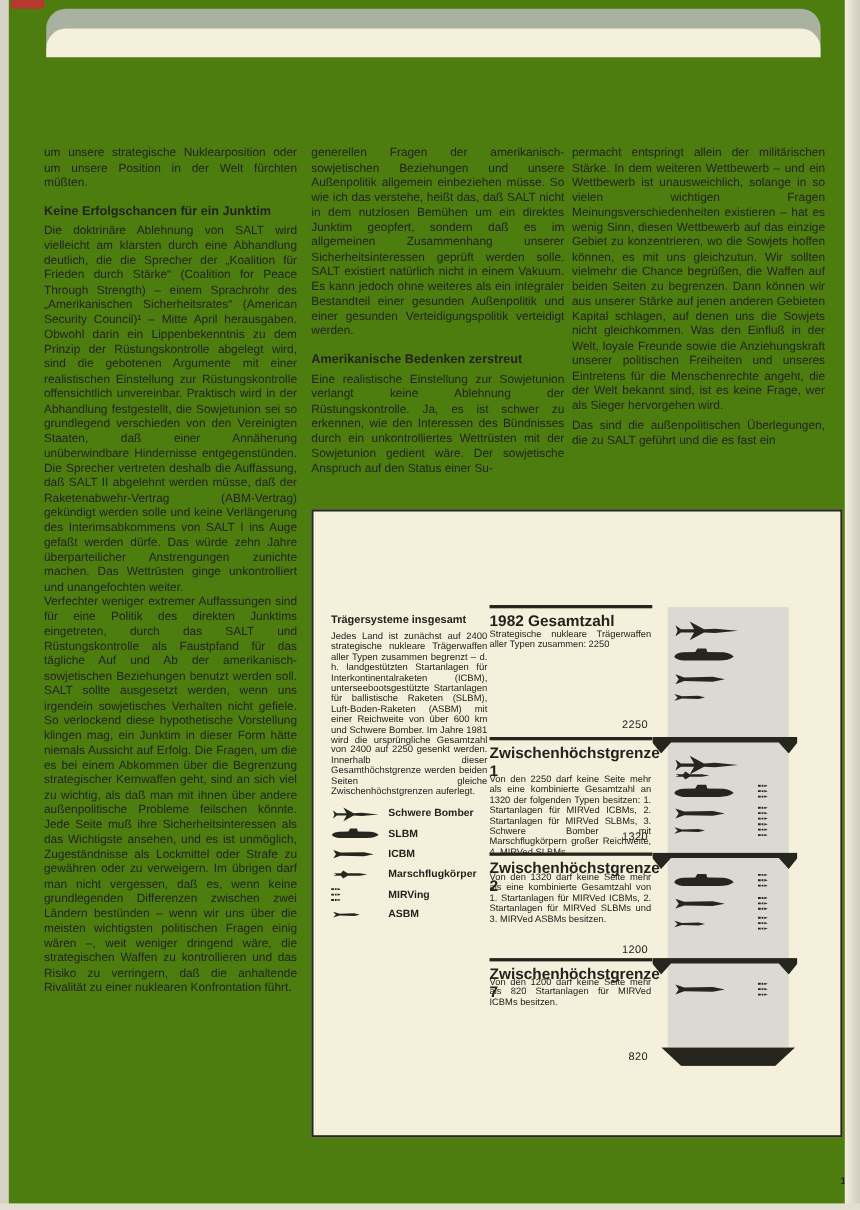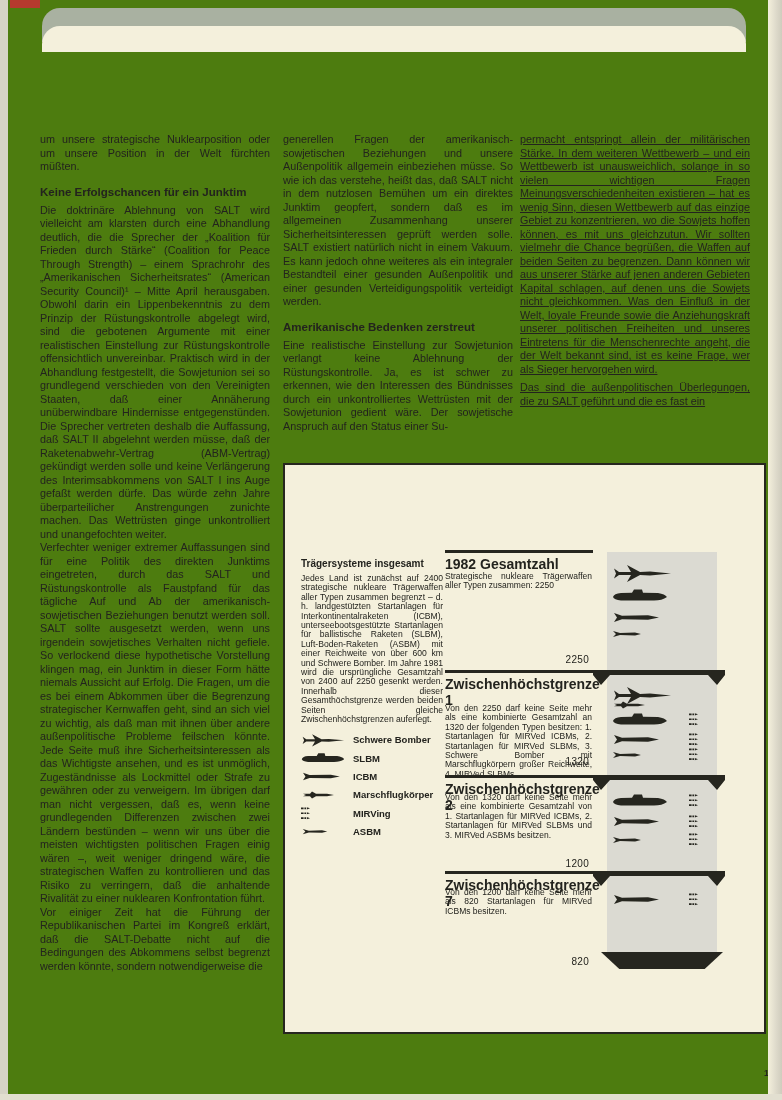--- a/index.html
+++ b/index.html
@@ -10,21 +10,21 @@
   .edge-bottom{position:absolute;left:0;bottom:0;width:782px;height:6px;background:#e2dfd0;}
   .red-mark{position:absolute;left:10px;top:0;width:30px;height:8px;background:#b5392e;}
   .top-band{position:absolute;left:42px;right:36px;top:8px;height:34px;background:#a9b1a1;border-radius:18px 18px 0 0;}
   .top-band-inner{position:absolute;left:42px;right:36px;top:26px;height:26px;background:#f4f0dc;border-radius:18px 18px 0 0;}
 
   
   .columns{position:absolute;left:40px;top:133px;width:712px;display:flex;align-items:flex-start;}
   .col{width:230px;}
   .col.c1{height:962px;overflow:hidden;}
   .col.c2{margin-left:13px;}
-  .col.c3{margin-left:7px;text-decoration:underline;}
+  .col.c3{margin-left:7px;}
   .col p{margin:0;font-size:10.8px;line-height:13.5px;text-align:justify;hyphens:auto;-webkit-hyphens:auto;}
   .col p.gap{margin-top:5px;}
   .col h3{font-size:11.5px;line-height:14px;font-weight:bold;margin:11px 0 5px 0;}
 
   
   .g-box{position:absolute;left:283px;top:463px;width:483px;background:#f4f0dc;border:2px solid #26261f;box-sizing:border-box;}
   .g-canvas{position:relative;height:567px;}
   .g-left{position:absolute;left:16px;top:84px;width:142px;}
   .g-title{font-family:"Liberation Serif",serif;font-size:15px;line-height:17px;font-weight:600;white-space:pre-line;margin:0;letter-spacing:.2px;}
   .g-ih{font-size:10px;font-weight:bold;margin:9px 0 5px 0;}
@@ -84,21 +84,20 @@
   <div class="red-mark"></div>
   <div class="top-band"></div>
   <div class="top-band-inner"></div>
 
   <div class="columns">
     <div class="col c1">
       <p>um unsere strategische Nuklearposition oder um unsere Position in der Welt fürchten müßten.</p>
       <h3>Keine Erfolgschancen für ein Junktim</h3>
       <p>Die doktrinäre Ablehnung von SALT wird vielleicht am klarsten durch eine Abhandlung deutlich, die die Sprecher der „Koalition für Frieden durch Stärke“ (Coalition for Peace Through Strength) – einem Sprachrohr des „Amerikanischen Sicherheitsrates“ (American Security Council)¹ – Mitte April herausgaben. Obwohl darin ein Lippenbekenntnis zu dem Prinzip der Rüstungskontrolle abgelegt wird, sind die gebotenen Argumente mit einer realistischen Einstellung zur Rüstungskontrolle offensichtlich unvereinbar. Praktisch wird in der Abhandlung festgestellt, die Sowjetunion sei so grundlegend verschieden von den Vereinigten Staaten, daß einer Annäherung unüberwindbare Hindernisse entgegenstünden. Die Sprecher vertreten deshalb die Auffassung, daß SALT II abgelehnt werden müsse, daß der Raketenabwehr-Vertrag (ABM-Vertrag) gekündigt werden solle und keine Verlängerung des Interimsabkommens von SALT I ins Auge gefaßt werden dürfe. Das würde zehn Jahre überparteilicher Anstrengungen zunichte machen. Das Wettrüsten ginge unkontrolliert und unangefochten weiter.</p>
       <p>Verfechter weniger extremer Auffassungen sind für eine Politik des direkten Junktims eingetreten, durch das SALT und Rüstungskontrolle als Faustpfand für das tägliche Auf und Ab der amerikanisch-sowjetischen Beziehungen benutzt werden soll. SALT sollte ausgesetzt werden, wenn uns irgendein sowjetisches Verhalten nicht gefiele. So verlockend diese hypothetische Vorstellung klingen mag, ein Junktim in dieser Form hätte niemals Aussicht auf Erfolg. Die Fragen, um die es bei einem Abkommen über die Begrenzung strategischer Kernwaffen geht, sind an sich viel zu wichtig, als daß man mit ihnen über andere außenpolitische Probleme feilschen könnte. Jede Seite muß ihre Sicherheitsinteressen als das Wichtigste ansehen, und es ist unmöglich, Zugeständnisse als Lockmittel oder Strafe zu gewähren oder zu verweigern. Im übrigen darf man nicht vergessen, daß es, wenn keine grundlegenden Differenzen zwischen zwei Ländern bestünden – wenn wir uns über die meisten wichtigsten politischen Fragen einig wären –, weit weniger dringend wäre, die strategischen Waffen zu kontrollieren und das Risiko zu verringern, daß die anhaltende Rivalität zu einer nuklearen Konfrontation führt.</p>
-      <p>Vor einiger Zeit hat die Führung der Republikanischen Partei im Kongreß erklärt, daß die SALT-Debatte nicht auf die Bedingungen des Abkommens selbst begrenzt werden könnte, sondern notwendigerweise die</p>
     </div>
     <div class="col c2">
       <p>generellen Fragen der amerikanisch-sowjetischen Beziehungen und unsere Außenpolitik allgemein einbeziehen müsse. So wie ich das verstehe, heißt das, daß SALT nicht in dem nutzlosen Bemühen um ein direktes Junktim geopfert, sondern daß es im allgemeinen Zusammenhang unserer Sicherheitsinteressen geprüft werden solle. SALT existiert natürlich nicht in einem Vakuum. Es kann jedoch ohne weiteres als ein integraler Bestandteil einer gesunden Außenpolitik und einer gesunden Verteidigungspolitik verteidigt werden.</p>
       <h3>Amerikanische Bedenken zerstreut</h3>
       <p>Eine realistische Einstellung zur Sowjetunion verlangt keine Ablehnung der Rüstungskontrolle. Ja, es ist schwer zu erkennen, wie den Interessen des Bündnisses durch ein unkontrolliertes Wettrüsten mit der Sowjetunion gedient wäre. Der sowjetische Anspruch auf den Status einer Su-</p>
     </div>
     <div class="col c3">
       <p>permacht entspringt allein der militärischen Stärke. In dem weiteren Wettbewerb – und ein Wettbewerb ist unausweichlich, solange in so vielen wichtigen Fragen Meinungsverschiedenheiten existieren – hat es wenig Sinn, diesen Wettbewerb auf das einzige Gebiet zu konzentrieren, wo die Sowjets hoffen können, es mit uns gleichzutun. Wir sollten vielmehr die Chance begrüßen, die Waffen auf beiden Seiten zu begrenzen. Dann können wir aus unserer Stärke auf jenen anderen Gebieten Kapital schlagen, auf denen uns die Sowjets nicht gleichkommen. Was den Einfluß in der Welt, loyale Freunde sowie die Anziehungskraft unserer politischen Freiheiten und unseres Eintretens für die Menschenrechte angeht, die der Welt bekannt sind, ist es keine Frage, wer als Sieger hervorgehen wird.</p>
       <p class="gap">Das sind die außenpolitischen Überlegungen, die zu SALT geführt und die es fast ein</p>
     </div>

